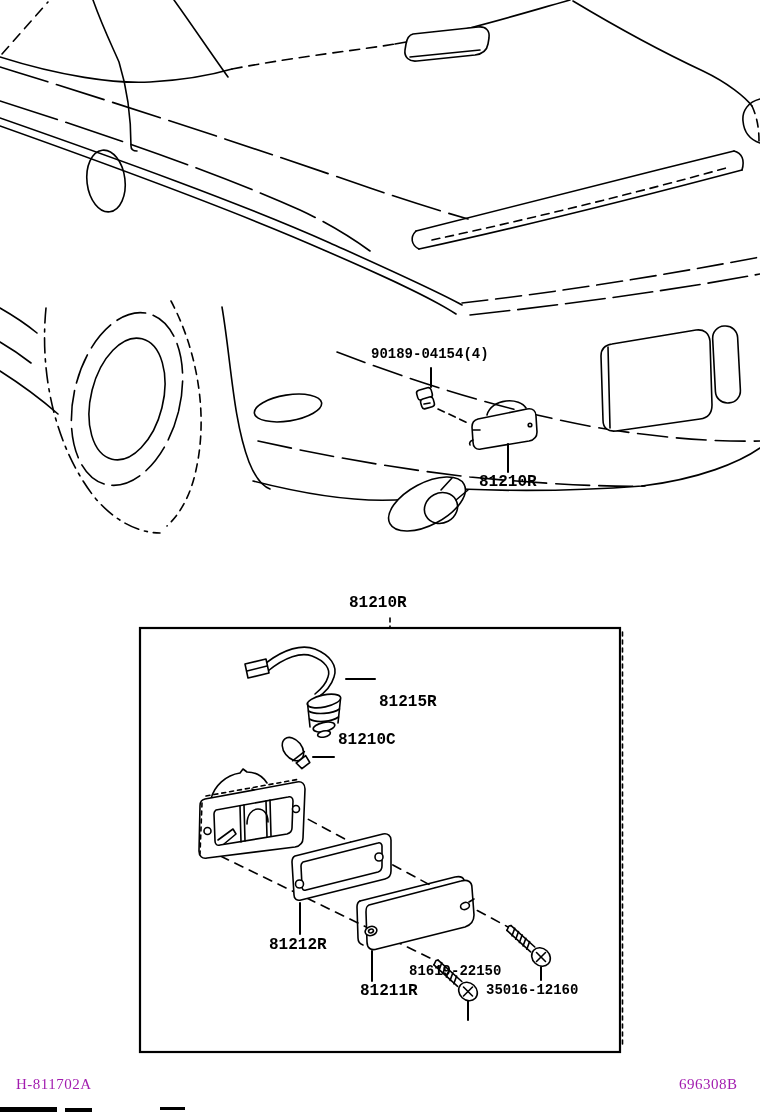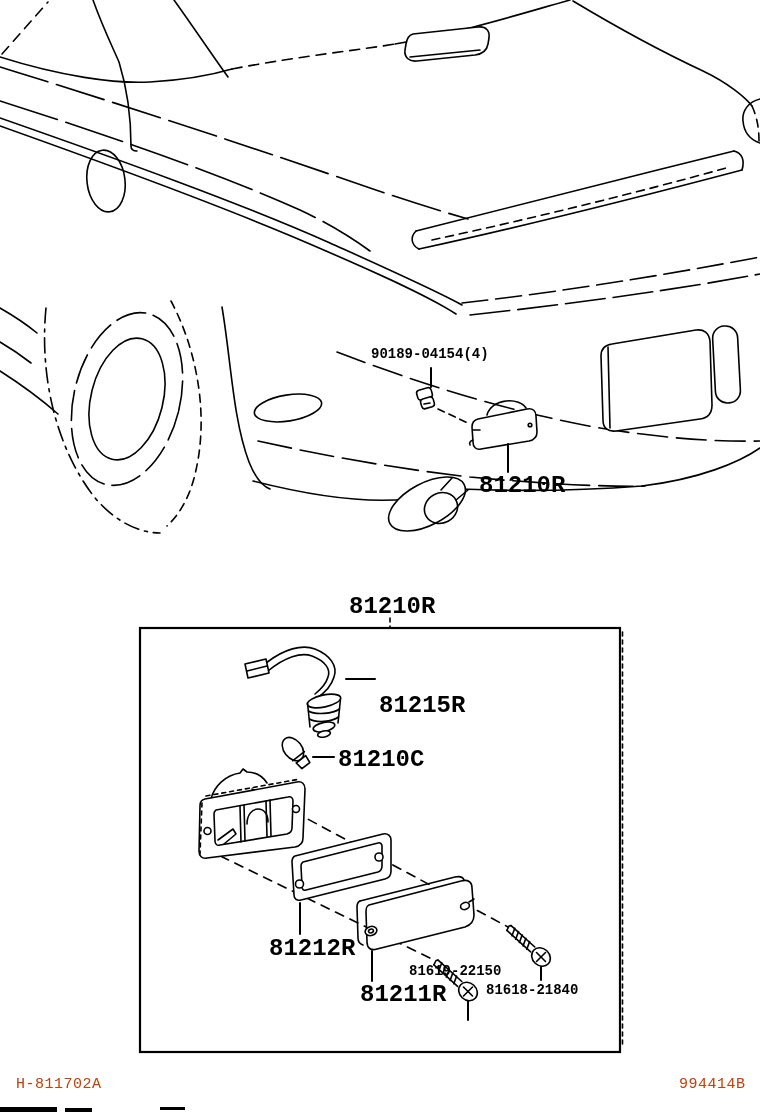--- a/index.html
+++ b/index.html
@@ -13,25 +13,25 @@
   .wh{fill:#ffffff;stroke:#000000;stroke-width:1.6;stroke-linejoin:round;}
   .dash{stroke-dasharray:10 7;}
   .dash2{stroke-dasharray:8 6;}
   .dashfine{stroke-dasharray:4 4;}
   .dashdot{stroke-dasharray:15 6 3 6;}
   .dashlong{stroke-dasharray:34 9;}
   .callout{
     position:absolute;font-family:"Liberation Mono","DejaVu Sans Mono",monospace;
     font-weight:700;color:#000;white-space:nowrap;line-height:1;cursor:default;
   }
-  .fs20{font-size:24px;}
+  .fs20{font-size:16px;}
   .fs18{font-size:14px;}
   .footcode{
-    position:absolute;font-family:Liberation Mono, monospace;
-    font-size:15px;font-weight:400;letter-spacing:.5px;color:#c2410c;white-space:nowrap;line-height:1;
+    position:absolute;font-family:Liberation Serif, serif;
+    font-size:15px;font-weight:400;letter-spacing:.5px;color:#a21caf;white-space:nowrap;line-height:1;
   }
   .cutbar{position:absolute;background:#000;}
 </style>
 </head>
 <body>
 
 <div id="stage">
 
 <svg width="760" height="1112" viewBox="0 0 760 1112">
 
@@ -205,26 +205,26 @@
   </g>
   <use href="#screw-a" transform="translate(-73 34.5)"></use>
   <path class="ln2" d="M541 967 L541 980"></path>
   <path class="ln2" d="M468 1001 L468 1020"></path>
 </svg>
 
   <div class="callout fs18" style="left:371px;top:347px;">90189-04154(4)</div>
   <div class="callout fs20" style="left:479px;top:474px;">81210R</div>
   <div class="callout fs20" style="left:349px;top:595px;">81210R</div>
   <div class="callout fs20" style="left:379px;top:694px;">81215R</div>
-  <div class="callout fs20" style="left:338px;top:748px;text-align:right;">81210C</div>
+  <div class="callout fs20" style="left:338px;top:732px;text-align:right;">81210C</div>
   <div class="callout fs20" style="left:269px;top:937px;">81212R</div>
   <div class="callout fs20" style="left:360px;top:983px;">81211R</div>
-  <div class="callout fs18" style="left:486px;top:983px;">81618-21840</div>
+  <div class="callout fs18" style="left:486px;top:983px;">35016-12160</div>
   <div class="callout fs18" style="left:409px;top:964px;">81619-22150</div>
 
   <div class="footcode" style="left:16px;top:1077px;">H-811702A</div>
-  <div class="footcode" style="left:679px;top:1077px;">994414B</div>
+  <div class="footcode" style="left:679px;top:1077px;">696308B</div>
 
   <div class="cutbar" style="left:0px;top:1107px;width:57px;height:5px;"></div>
   <div class="cutbar" style="left:65px;top:1108px;width:27px;height:4px;"></div>
   <div class="cutbar" style="left:160px;top:1107px;width:25px;height:3px;"></div>
 
 </div>
 
 </body></html>

